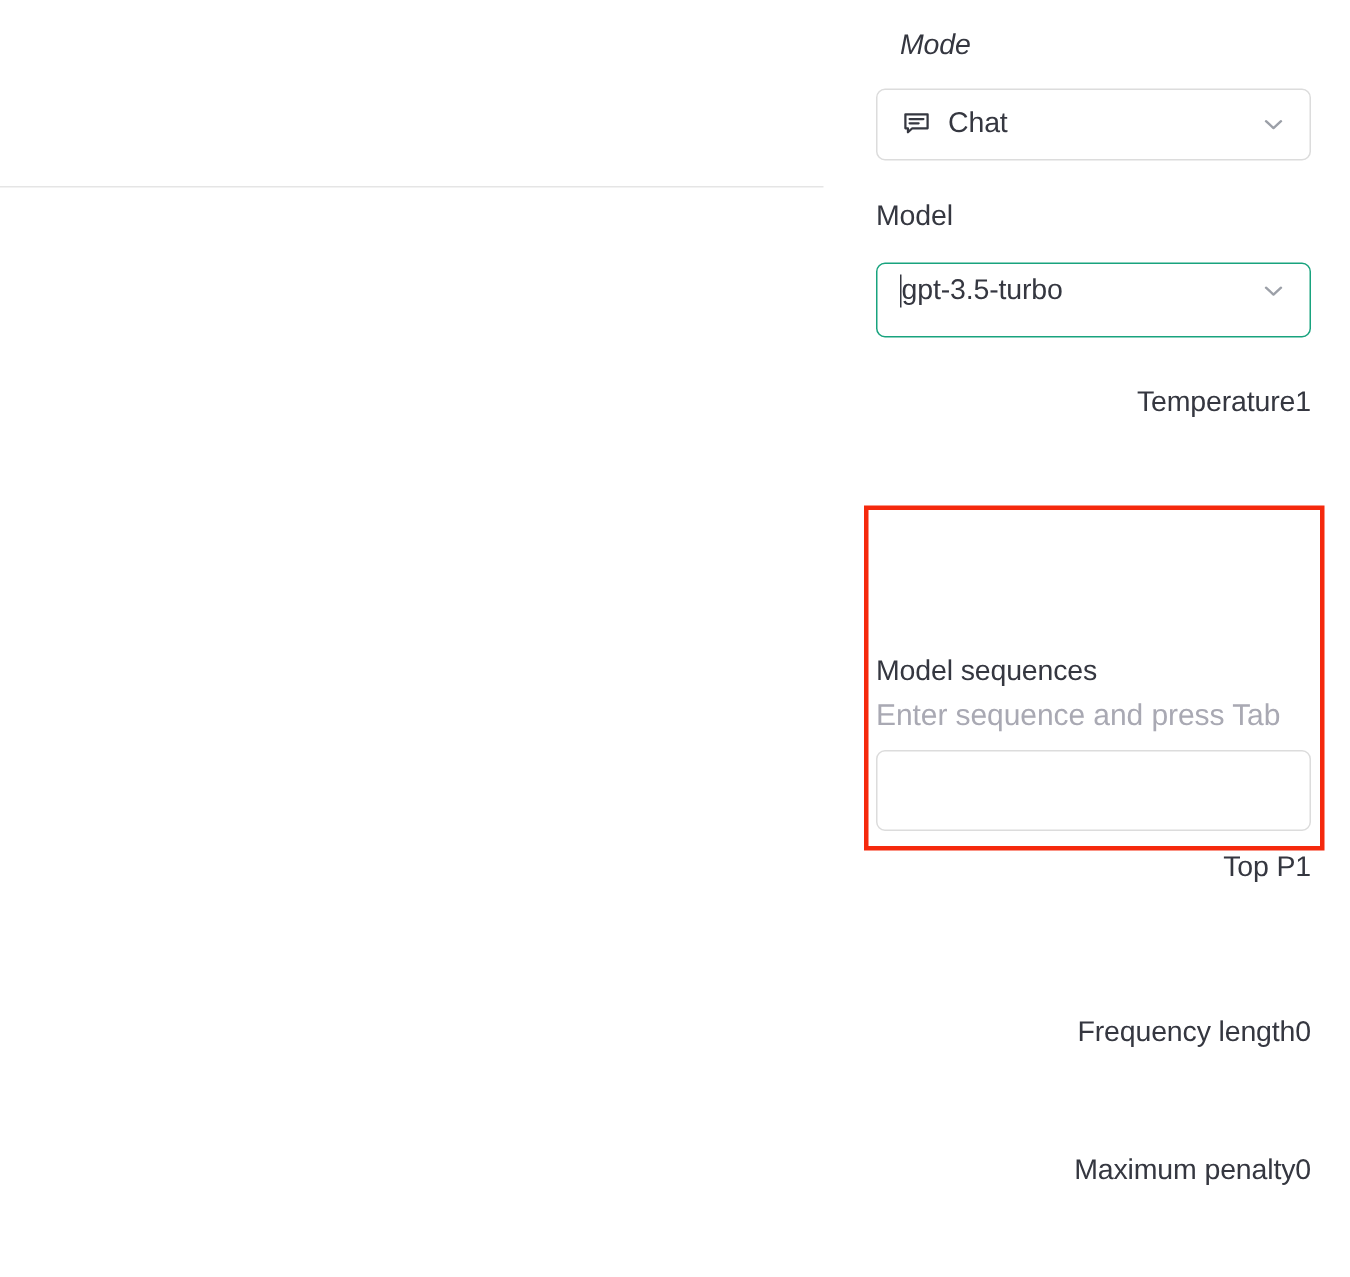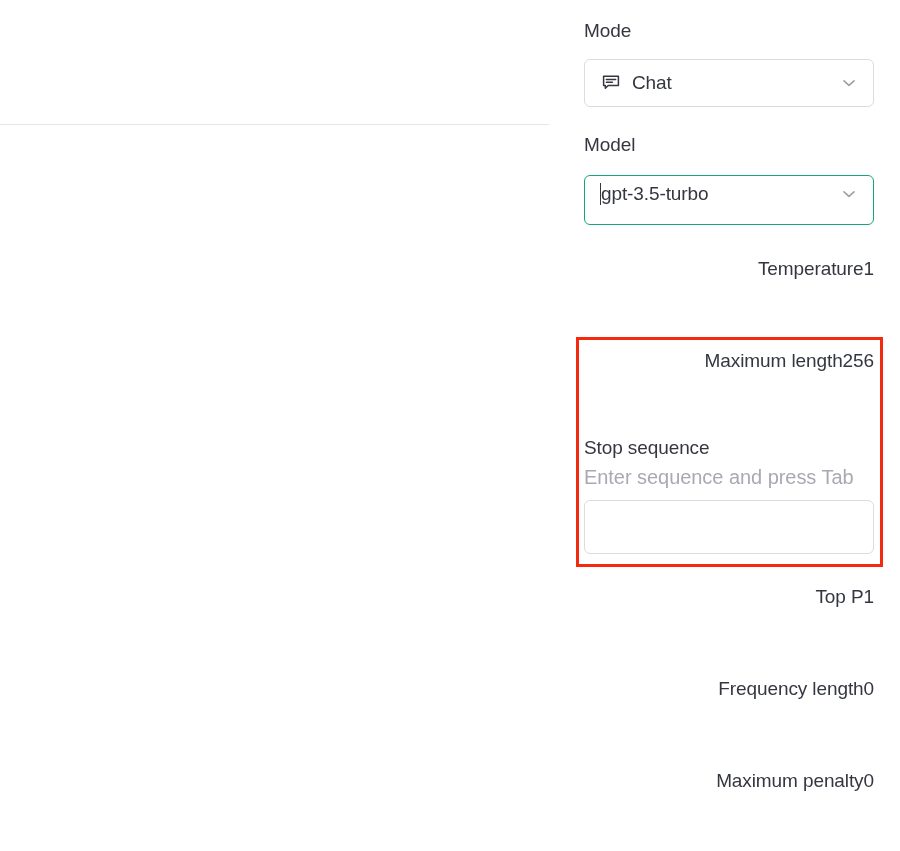--- a/index.html
+++ b/index.html
@@ -48,22 +48,23 @@
     font-size: 19px;
     color: #353740;
     font-weight: 400;
     letter-spacing: -0.1px;
     line-height: 1;
   }
 
   
   #mode-label {
     position: absolute;
-    left: 34px;
+    left: 50px;
     top: 21px;
+    font-style: italic;
   }
   #mode-select {
     position: absolute;
     left: 34px;
     top: 59px;
     width: 290px;
     height: 48px;
     box-sizing: border-box;
     border: 1px solid #dcdcdc;
     border-radius: 6px;
@@ -227,30 +228,26 @@
         <path d="M5 7.8l5 4.6 5-4.6" stroke-linecap="round" stroke-linejoin="round"></path>
       </svg>
     </span>
   </div>
 
   <div class="param-row" style="top:258px">
     <span class="field-label">Temperature</span>
     <span class="param-value">1</span>
   </div>
 
-  <div class="param-row" style="top:350px">
-    <span class="field-label">Maximum length</span>
-    <span class="param-value">256</span>
-  </div>
-
-  <div class="field-label" id="stop-label">Stop sequence</div>
+
+  <div class="field-label" id="stop-label">Model sequences</div>
   <div id="stop-hint">Enter sequence and press Tab</div>
   <div id="stop-input"></div>
 
-  <div class="param-row" style="top:586px">
+  <div class="param-row" style="top:568px">
     <span class="field-label">Top P</span>
     <span class="param-value">1</span>
   </div>
 
   <div class="param-row" style="top:678px">
     <span class="field-label">Frequency length</span>
     <span class="param-value">0</span>
   </div>
 
   <div class="param-row" style="top:770px">

